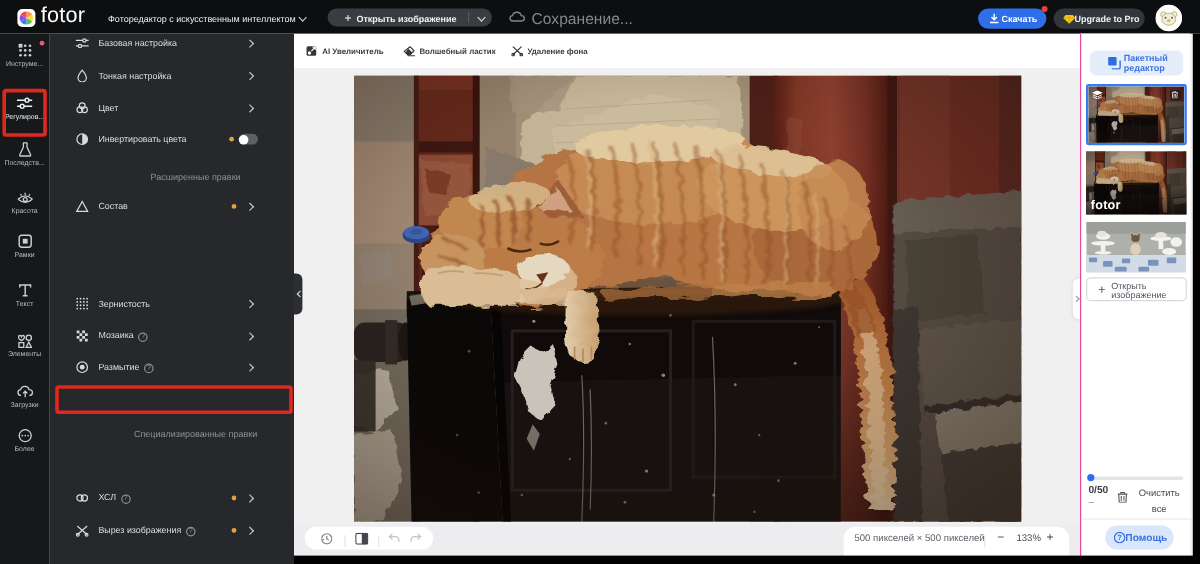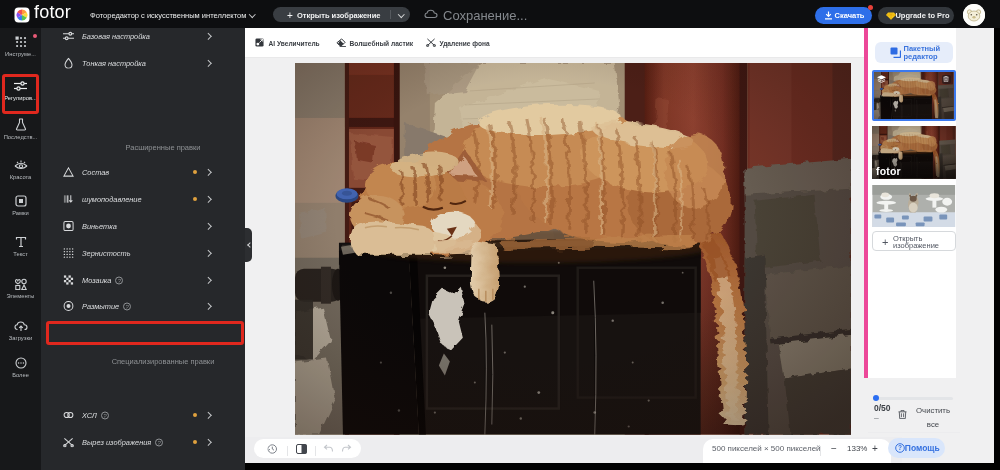--- a/index.html
+++ b/index.html
@@ -26,21 +26,21 @@
 
 #iconbar { position:absolute; left:0; top:28px; width:41px; height:442px; background:#17181a; }
 .ib-item { position:absolute; left:0; width:41px; text-align:center; color:#b9bdc1; }
 .ib-item .lbl { font-size:6.3px; display:block; margin-top:2px; white-space:nowrap; transform:scale(0.92); }
 .ib-item svg { display:block; margin:0 auto; }
 #ib-reddot { position:absolute; left:33px; top:6px; width:4px; height:4px; border-radius:50%; background:#e85a77; }
 #ib-redbox { position:absolute; left:2px; top:46px; width:37px; height:40px; border:3px solid #e0281e; border-radius:3px; z-index:5; }
 
 
 #panel { position:absolute; left:41px; top:28px; width:204px; height:442px; background:#26282b; overflow:hidden; }
-.p-row { position:absolute; left:0; width:192px; height:26px;font-style:italic; }
+.p-row { position:absolute; left:0; width:192px; height:26px; }
 .p-row .ic { position:absolute; left:22px; top:50%; transform:translateY(-50%); width:11px; height:11px; }
 .p-row .txt { position:absolute; left:41px; top:50%; transform:translateY(-50%); font-size:7.4px; color:#dcdee0; white-space:nowrap; }
 .p-row .chev { position:absolute; right:23px; top:50%; width:4.5px; height:4.5px; border-top:1.4px solid #c6c8ca; border-right:1.4px solid #c6c8ca; transform:translateY(-50%) rotate(45deg); }
 .p-row .ydot { position:absolute; right:36px; top:50%; transform:translateY(-50%); width:4px; height:4px; background:#e0a13e; border-radius:50%; }
 .p-hdr { position:absolute; left:0; width:204px; text-align:center; font-size:7.5px; color:#8e9194;padding-left:40px; }
 .qm { display:inline-block; width:8px; height:8px; border:1px solid #8e9194; border-radius:50%; color:#8e9194; font-size:6px; text-align:center; line-height:7px; margin-left:4px; vertical-align:0px; }
 #p-redbox { position:absolute; left:5px; top:293px; width:198px; height:24px; border:3px solid #e0281e; border-radius:3px; z-index:5; }
 .toggle { position:absolute; right:18px; top:50%; transform:translateY(-50%); width:16px; height:9px; background:#5d6165; border-radius:5px; }
 .toggle .knob { position:absolute; left:0px; top:0.5px; width:8px; height:8px; background:#fff; border-radius:50%; }
 
@@ -55,21 +55,21 @@
 #rhandle { position:absolute; right:0px; top:204px; width:8px; height:34px; background:#fff; border-radius:5px 0 0 5px; color:#9a9da1; font-size:7px; line-height:34px; text-align:center; box-shadow:0 0 3px rgba(0,0,0,0.15); }
 #cv-bottom { position:absolute; left:0; top:409px; width:657px; height:26px; background:#ededef; }
 #blackbottom { position:absolute; left:245px; top:463px; width:755px; height:7px; background:#010101; z-index:40; }
 #blackright { position:absolute; left:994px; top:28px; width:6px; height:442px; background:#010101; z-index:40; }
 #histpill { position:absolute; left:8.5px; top:2px; width:107px; height:19px; background:#fff; border-radius:10px; }
 #histpill .vsep { position:absolute; top:7px; width:1px; height:10px; background:#e4e5e7; }
 #zoompill { position:absolute; left:458px; top:2px; width:188px; height:34px; background:#fff; border-radius:10px; color:#5d6169; font-size:8px;text-decoration:underline; }
 #zoompill .vsep { position:absolute; top:7px; width:1px; height:10px; background:#e4e5e7; }
 
 
-#rightbar { position:absolute; left:864px; top:28px; width:92px; height:350px; background:#fff; border-left:4px solid #ec4899; }
+#rightbar { position:absolute; left:900px; top:28px; width:92px; height:442px; background:#fff; border-left:1px solid #ec4899; }
 
 #batch { position:absolute; left:6.5px; top:13.8px; width:78px; height:21.2px; background:#e6edfa; border-radius:6px; }
 #batch .txt { position:absolute; left:29px; top:3px; font-size:7.5px; color:#3b74dd; font-weight:700; line-height:8px; }
 .thumb { position:absolute; left:5px; width:81px; overflow:hidden; }
 #thumb1 { left:4px; top:41.5px; width:83.5px; height:51.5px; border:2px solid #3b79ee; border-radius:2px; }
 #thumb2 { left:4px; top:98.4px; width:83.5px; height:52.6px; }
 #thumb3 { left:4px; top:156.5px; width:83.5px; height:42.3px; }
 #openimg2 { position:absolute; left:4px; top:203.3px; width:83.5px; height:20px; border:1px solid #d6d9dc; border-radius:4px; background:#fff; color:#515661; }
 #slider { position:absolute; left:5.2px; top:368.5px; width:80px; height:3px; background:#e3e5e8; border-radius:2px; }
 #slider .dot { position:absolute; left:0; top:-1.5px; width:6px; height:6px; background:#2b6ef2; border-radius:50%; }
@@ -560,47 +560,49 @@
       <span class="txt">Базовая настройка</span>
         <span class="chev"></span>
     </div>
     <div class="p-row" style="top:22px">
       <svg class="ic" viewBox="0 0 12 12">
           <path d="M6 1 Q9.8 5.5 9.8 8 A3.8 3.8 0 0 1 2.2 8 Q2.2 5.5 6 1 Z" fill="none" stroke="#d8dadc" stroke-width="1.1"></path>
         </svg>
       <span class="txt">Тонкая настройка</span>
         <span class="chev"></span>
     </div>
+    <div class="p-row" style="top:48.5px">
+      <svg class="ic" viewBox="0 0 12 12">
+          <g fill="none" stroke="#d8dadc" stroke-width="1.1">
+            <circle cx="6" cy="4" r="2.6"></circle>
+            <circle cx="3.9" cy="7.6" r="2.6"></circle>
+            <circle cx="8.1" cy="7.6" r="2.6"></circle>
+          </g>
+        </svg>
+      <span class="txt">Цвет</span>
+        <span class="chev"></span>
+    </div>
+    <div class="p-row" style="top:75px">
+      <svg class="ic" viewBox="0 0 12 12">
+          <circle cx="6" cy="6" r="4.8" fill="none" stroke="#d8dadc" stroke-width="1.1"></circle>
+          <path d="M6 1.2 A4.8 4.8 0 0 1 6 10.8 Z" fill="#d8dadc"></path>
+        </svg>
+      <span class="txt">Инвертировать цвета</span>
+      <span class="ydot" style="right:38px"></span>
+      <span class="toggle">
+          <span class="knob"></span>
+        </span>
+    </div>
     <div class="p-hdr" style="top:115px">Расширенные правки</div>
     <div class="p-row" style="top:131px">
       <svg class="ic" viewBox="0 0 12 12">
           <path d="M6 1.5 L11 10.5 L1 10.5 Z" fill="none" stroke="#d8dadc" stroke-width="1.1"></path>
         </svg>
       <span class="txt">Состав</span>
         <span class="ydot"></span>
-        <span class="chev"></span>
-    </div>
-    <div class="p-row" style="top:158px">
-      <svg class="ic" viewBox="0 0 12 12">
-          <g fill="#d8dadc">
-            <rect x="1" y="2" width="2" height="8" opacity="0.5"></rect>
-            <rect x="4" y="2" width="2" height="8" opacity="0.8"></rect>
-          </g>
-          <path d="M8.5 2 L8.5 9 M6.8 7.4 L8.5 9.2 L10.2 7.4" stroke="#d8dadc" fill="none" stroke-width="1.1"></path>
-        </svg>
-      <span class="txt">шумоподавление</span>
-        <span class="ydot"></span>
-        <span class="chev"></span>
-    </div>
-    <div class="p-row" style="top:185px">
-      <svg class="ic" viewBox="0 0 12 12">
-          <rect x="1" y="1" width="10" height="10" rx="1.5" fill="none" stroke="#d8dadc" stroke-width="1.1"></rect>
-          <circle cx="6" cy="6" r="2.6" fill="#d8dadc"></circle>
-        </svg>
-      <span class="txt">Виньетка</span>
         <span class="chev"></span>
     </div>
     <div class="p-row" style="top:211.5px">
       <svg class="ic" viewBox="0 0 12 12">
           <g fill="#d8dadc">
             <circle cx="1.5" cy="1.5" r="0.8"></circle>
             <circle cx="4.5" cy="1.5" r="0.8"></circle>
             <circle cx="7.5" cy="1.5" r="0.8"></circle>
             <circle cx="10.5" cy="1.5" r="0.8"></circle>
             <circle cx="1.5" cy="4.5" r="0.8"></circle>

